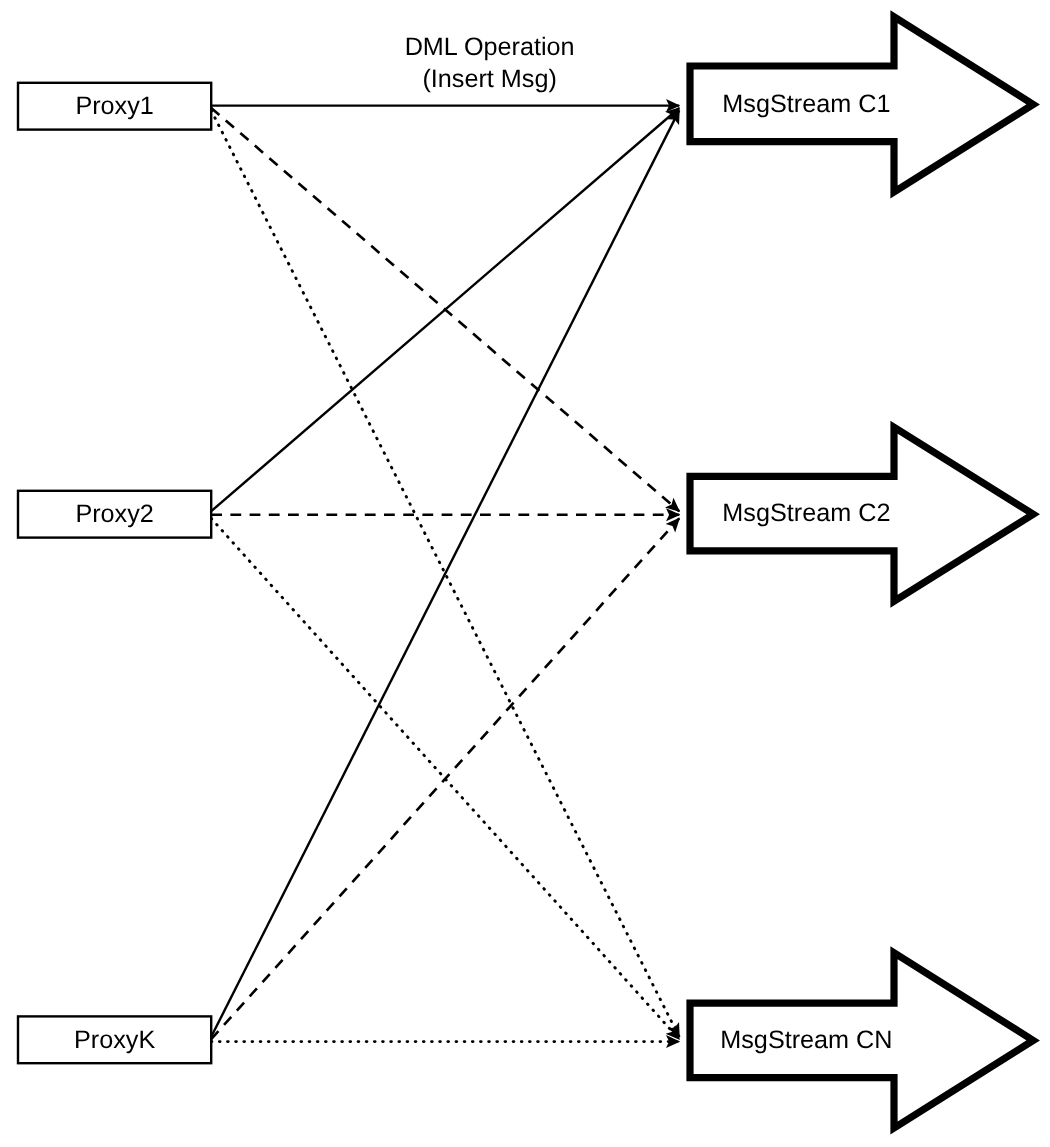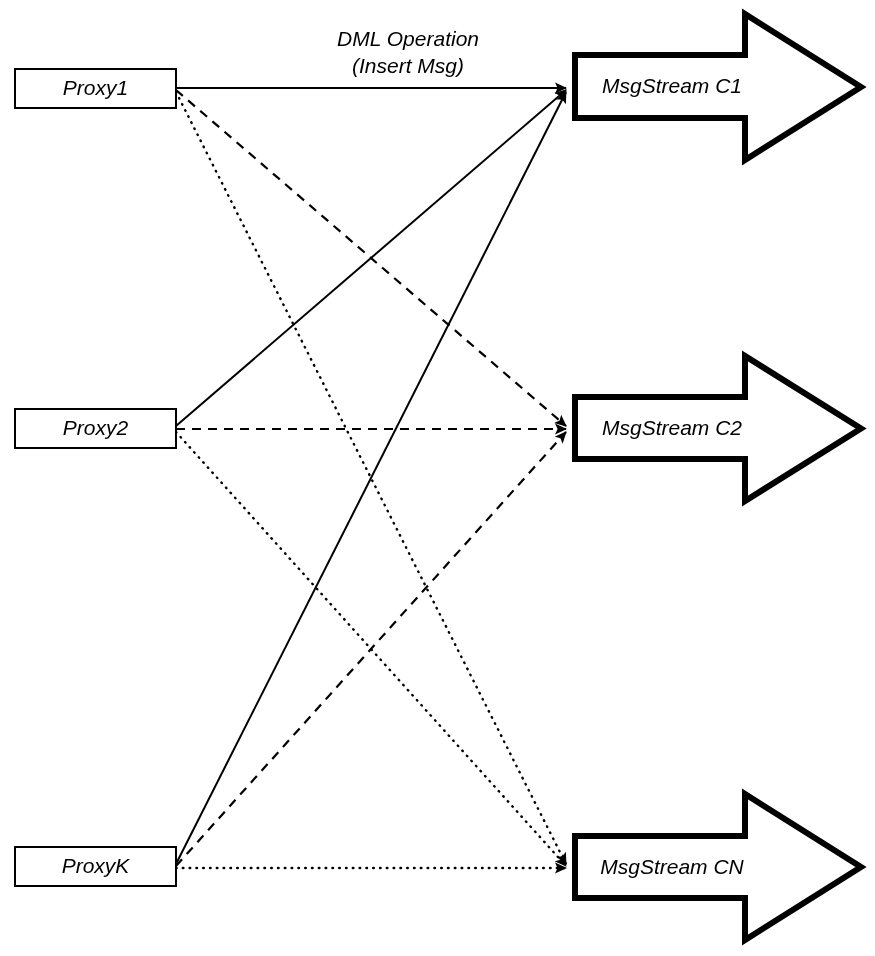--- a/index.html
+++ b/index.html
@@ -10,21 +10,20 @@
   }
   body {
     font-family: "Liberation Sans", "DejaVu Sans", sans-serif;
   }
   #canvas {
     position: relative;
     width: 875px;
     height: 956px;
     background: #ffffff;
     overflow: hidden;
-    font-style: italic;
   }
   #diagram-svg {
     position: absolute;
     left: 0;
     top: 0;
     width: 875px;
     height: 956px;
     display: block;
   }
   .node-label {

